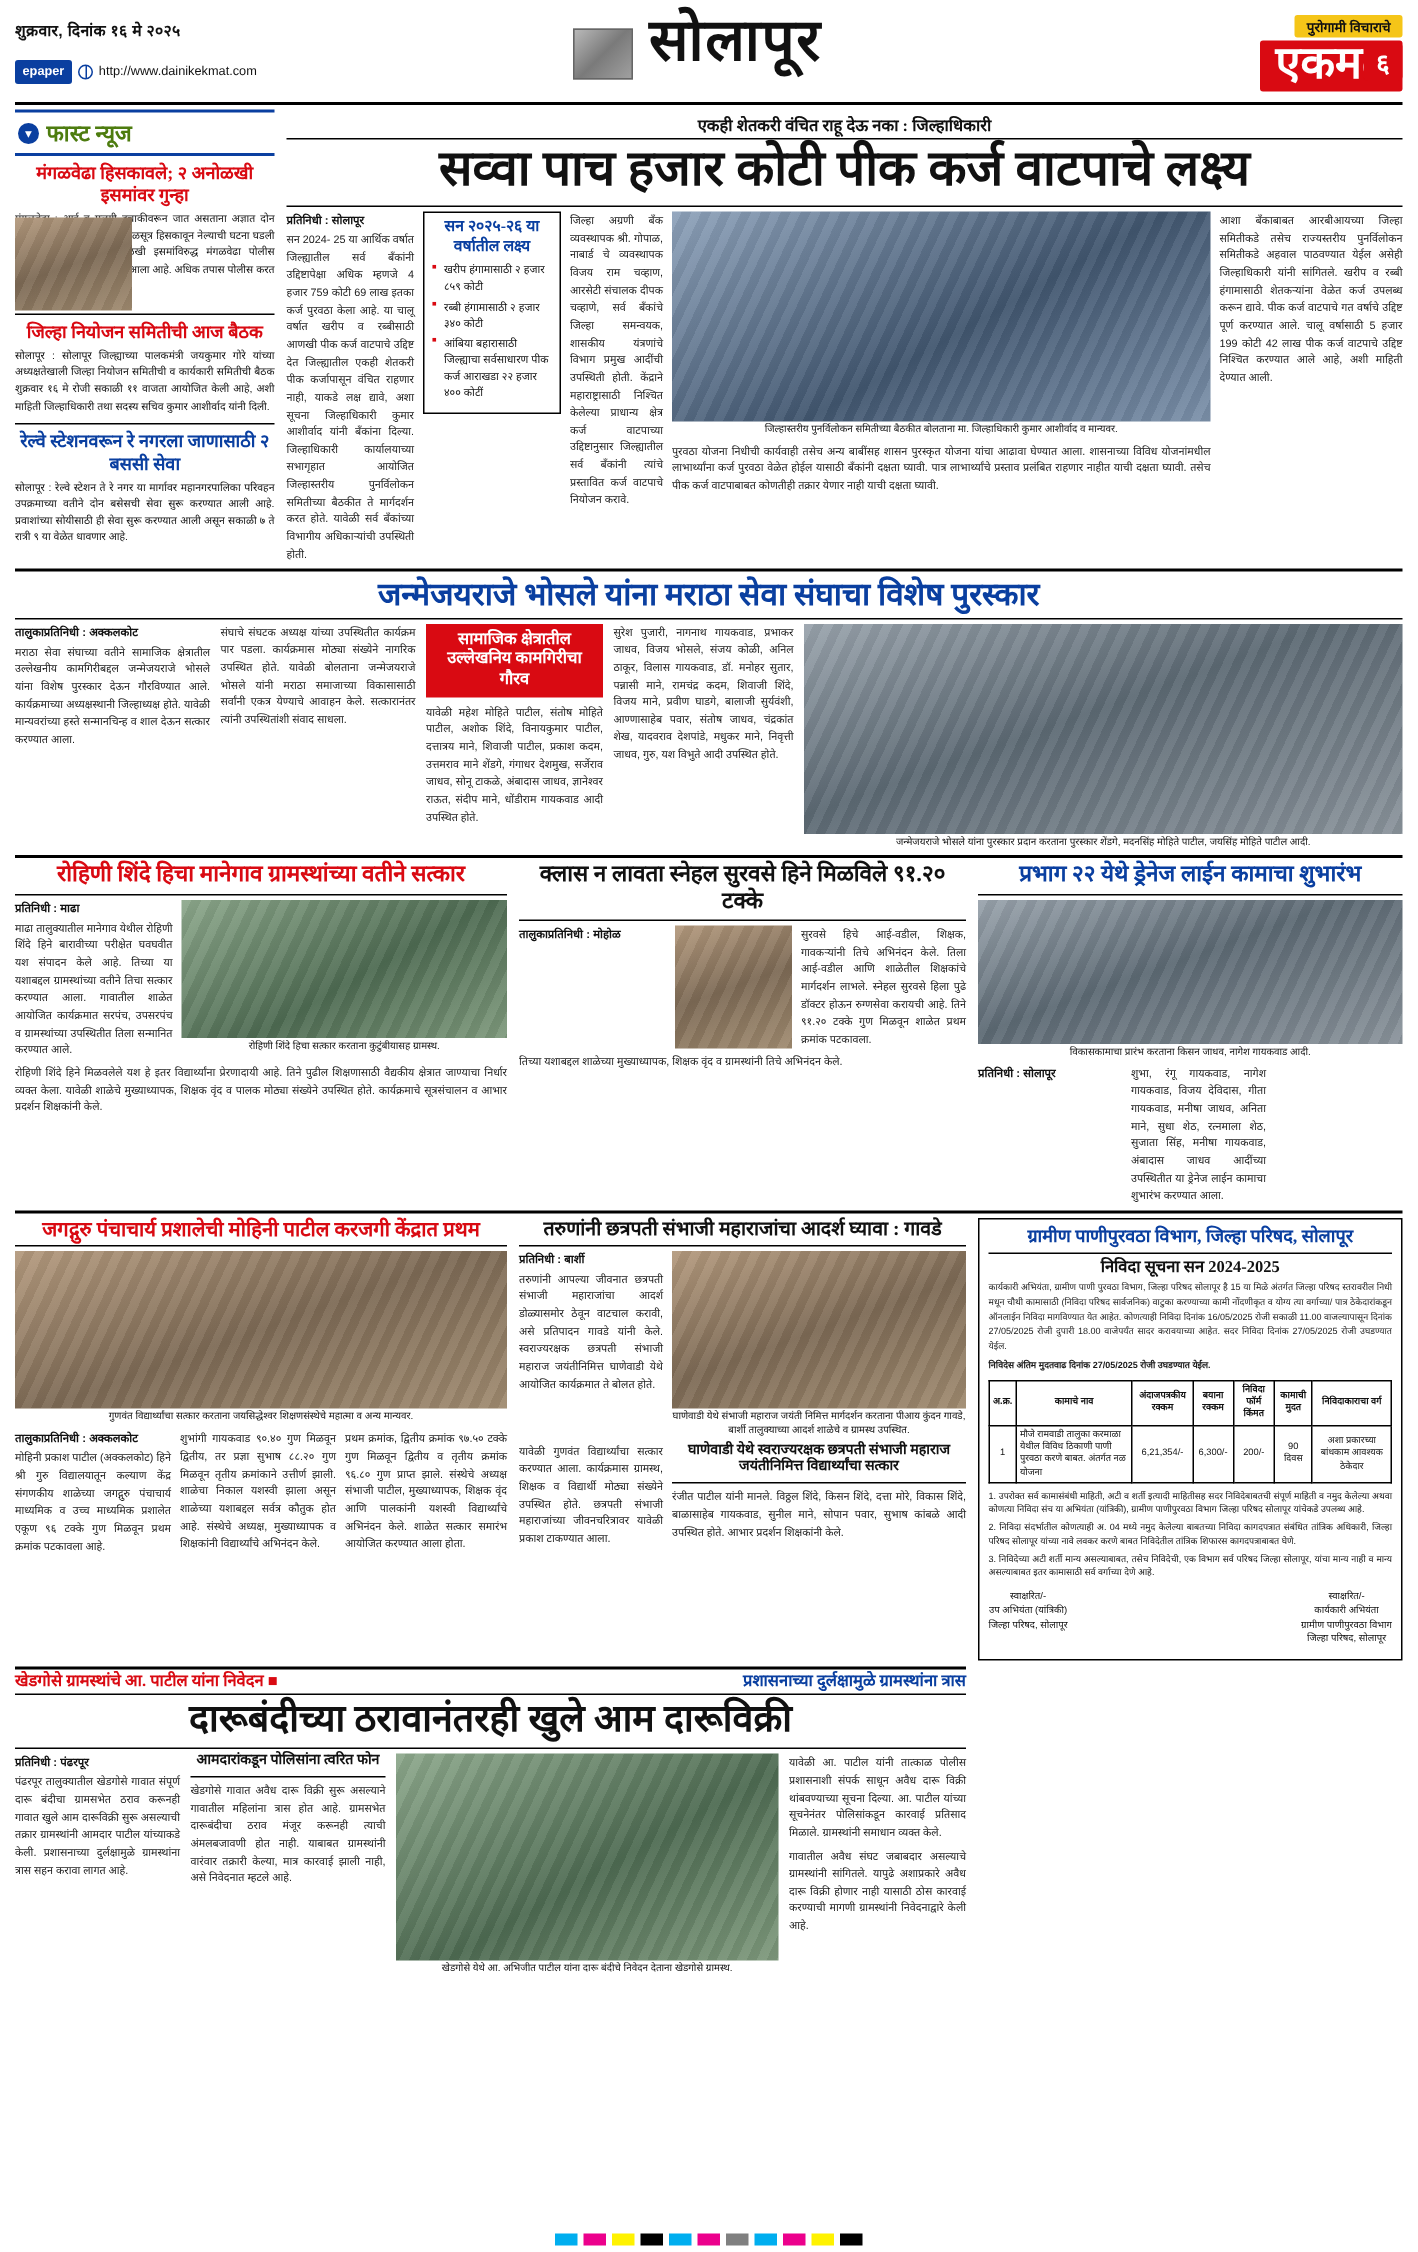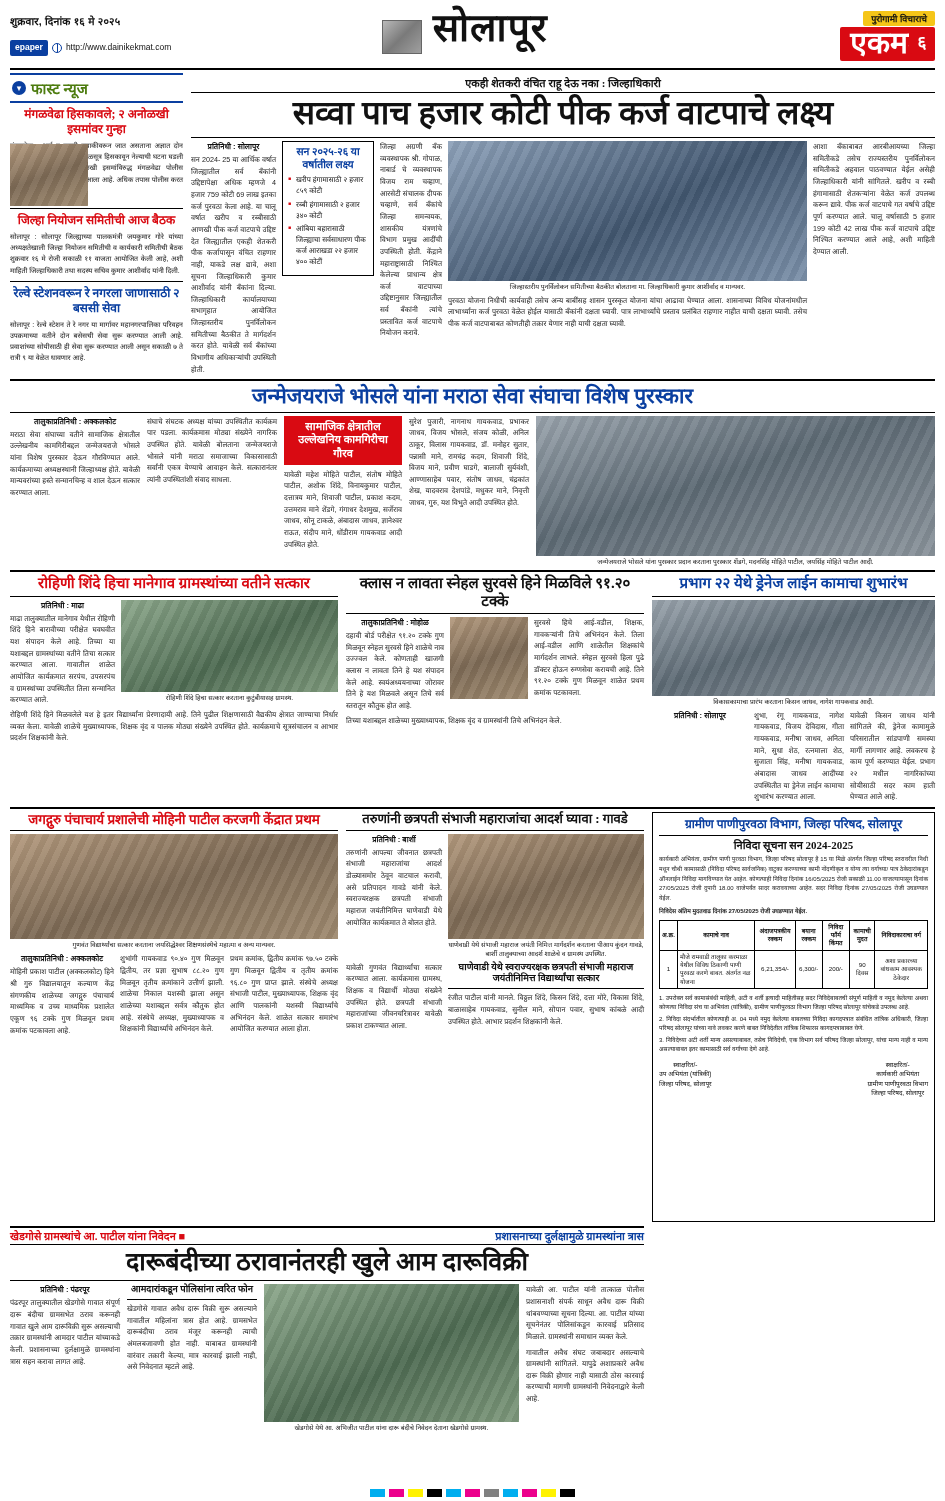--- a/index.html
+++ b/index.html
@@ -25,21 +25,21 @@
   .globe:after{content:"";position:absolute;left:50%;top:0;bottom:0;width:0;border-left:1.2px solid #0a3fa0;}
   .mh-center { flex:1; text-align:center; position:relative; }
   .mh-center .title { font-family:"Liberation Serif", serif; font-size:39px; font-weight:bold; letter-spacing:1px; line-height:1; }
   .logo-emblem { width:40px; height:34px; background:#888; display:inline-block; vertical-align:middle; margin-right:6px;
     background-image:linear-gradient(135deg,#b9b9b9 0%,#7a7a7a 50%,#a0a0a0 100%); border:1px solid #666;}
   .mh-right { width:200px; text-align:right; position:relative; }
   .ekmat { background:#d90a12; color:#fff; font-family:"Liberation Serif",serif; font-weight:bold; font-size:30px; padding:1px 10px 3px 10px; display:inline-block; line-height:1; border-radius:2px;}
   .ekmat-top { background:#f5c518; color:#111; font-size:9px; font-weight:bold; padding:1px 8px; display:inline-block; border-radius:2px; }
   .pageno { position:absolute; right:0; top:20px; background:#d90a12; color:#fff; font-size:17px; font-weight:bold; width:26px; height:26px; border-radius:3px; display:flex; align-items:center; justify-content:center; }
   .body-text { font-size:7.2px; line-height:1.62; text-align:justify; color:#1a1a1a; }
-  .byline { font-size:7.6px; font-weight:bold; margin-bottom:3px;text-align:center; }
+  .byline { font-size:7.6px; font-weight:bold; margin-bottom:3px; }
   .photo { background:linear-gradient(160deg,#9aa4ad,#5d6a74 45%,#8b949c 100%); position:relative; overflow:hidden; }
   .photo.warm { background:linear-gradient(160deg,#b49a7e,#7d6a55 50%,#a08b70 100%); }
   .photo.green { background:linear-gradient(150deg,#8ea98d,#4e6b52 55%,#7f9a7d 100%); }
   .photo.blue { background:linear-gradient(150deg,#8fa3bb,#41566f 55%,#7d92ab 100%); }
   .photo:after{content:"";position:absolute;inset:0;background:
      repeating-linear-gradient(115deg, rgba(255,255,255,.06) 0 6px, rgba(0,0,0,.05) 6px 12px);}
   .cap { font-size:6.6px; text-align:center; line-height:1.35; margin-top:2px; color:#111; }
   .hr-thin { border-top:1px solid #000; }
   .hr-thick { border-top:2px solid #000; }
 
@@ -223,21 +223,20 @@
       </div>
       <div class="body-text" style="margin-top:3px;">रोहिणी शिंदे हिने मिळवलेले यश हे इतर विद्यार्थ्यांना प्रेरणादायी आहे. तिने पुढील शिक्षणासाठी वैद्यकीय क्षेत्रात जाण्याचा निर्धार व्यक्त केला. यावेळी शाळेचे मुख्याध्यापक, शिक्षक वृंद व पालक मोठ्या संख्येने उपस्थित होते. कार्यक्रमाचे सूत्रसंचालन व आभार प्रदर्शन शिक्षकांनी केले.</div>
     </div>
 
     <div style="width:298px;">
       <div class="sechead" style="font-size:15px;">क्लास न लावता स्नेहल सुरवसे हिने मिळविले ९१.२० टक्के</div>
       <div class="hr-thin" style="margin:3px 0;"></div>
       <div class="cols" style="gap:6px;">
         <div style="width:98px;">
           <div class="byline">तालुकाप्रतिनिधी : मोहोळ</div>
-          <div class="body-text">दहावी बोर्ड परीक्षेत ९१.२० टक्के गुण मिळवून स्नेहल सुरवसे हिने शाळेचे नाव उज्ज्वल केले. कोणताही खाजगी क्लास न लावता तिने हे यश संपादन केले आहे. स्वयंअध्ययनाच्या जोरावर तिने हे यश मिळवले असून तिचे सर्व स्तरातून कौतुक होत आहे.</div>
         </div>
         <div style="width:78px;">
           <div class="photo warm" style="width:100%;height:82px;"></div>
         </div>
         <div style="flex:1;">
           <div class="body-text">सुरवसे हिचे आई-वडील, शिक्षक, गावकऱ्यांनी तिचे अभिनंदन केले. तिला आई-वडील आणि शाळेतील शिक्षकांचे मार्गदर्शन लाभले. स्नेहल सुरवसे हिला पुढे डॉक्टर होऊन रुग्णसेवा करायची आहे. तिने ९१.२० टक्के गुण मिळवून शाळेत प्रथम क्रमांक पटकावला.</div>
         </div>
       </div>
       <div class="body-text" style="margin-top:3px;">तिच्या यशाबद्दल शाळेच्या मुख्याध्यापक, शिक्षक वृंद व ग्रामस्थांनी तिचे अभिनंदन केले.</div>
     </div>
@@ -246,23 +245,20 @@
       <div class="sechead blue" style="font-size:15px;">प्रभाग २२ येथे ड्रेनेज लाईन कामाचा शुभारंभ</div>
       <div class="hr-thin" style="margin:3px 0;"></div>
       <div class="photo" style="width:100%;height:96px;"></div>
       <div class="cap">विकासकामाचा प्रारंभ करताना किसन जाधव, नागेश गायकवाड आदी.</div>
       <div class="cols" style="gap:6px;margin-top:3px;">
         <div style="width:96px;">
           <div class="byline">प्रतिनिधी : सोलापूर</div>
         </div>
         <div style="width:90px;">
           <div class="body-text">शुभा, रंगू गायकवाड, नागेश गायकवाड, विजय देविदास, गीता गायकवाड, मनीषा जाधव, अनिता माने, सुधा शेठ, रत्नमाला शेठ, सुजाता सिंह, मनीषा गायकवाड, अंबादास जाधव आदींच्या उपस्थितीत या ड्रेनेज लाईन कामाचा शुभारंभ करण्यात आला.</div>
-        </div>
-        <div style="flex:1;">
-          <div class="body-text">यावेळी किसन जाधव यांनी सांगितले की, ड्रेनेज कामामुळे परिसरातील सांडपाणी समस्या मार्गी लागणार आहे. लवकरच हे काम पूर्ण करण्यात येईल. प्रभाग २२ मधील नागरिकांच्या सोयीसाठी सदर काम हाती घेण्यात आले आहे.</div>
         </div>
       </div>
     </div>
   </div>
 
   <div class="hr-thick" style="margin:4px 0 3px 0;"></div>
 
   <div class="cols" style="gap:8px;">
 
     <div style="width:328px;">
@@ -303,21 +299,21 @@
         </div>
         <div style="flex:1;">
           <div class="pullhead">घाणेवाडी येथे स्वराज्यरक्षक छत्रपती संभाजी महाराज जयंतीनिमित्त विद्यार्थ्यांचा सत्कार</div>
           <div class="hr-thin" style="margin:3px 0;"></div>
           <div class="body-text">रंजीत पाटील यांनी मानले. विठ्ठल शिंदे, किसन शिंदे, दत्ता मोरे, विकास शिंदे, बाळासाहेब गायकवाड, सुनील माने, सोपान पवार, सुभाष कांबळे आदी उपस्थित होते. आभार प्रदर्शन शिक्षकांनी केले.</div>
         </div>
       </div>
     </div>
 
     <div style="flex:1;">
-      <div style="border:1.5px solid #000;padding:5px 6px;height:410px;overflow:hidden;">
+      <div style="border:1.5px solid #000;padding:5px 6px;height:295px;overflow:hidden;">
         <div class="sechead blue" style="font-size:12px;">ग्रामीण पाणीपुरवठा विभाग, जिल्हा परिषद, सोलापूर</div>
         <div class="hr-thin" style="margin:3px 0;"></div>
         <div class="sechead" style="font-size:11px;">निविदा सूचना सन 2024-2025</div>
         <div class="body-text" style="font-size:6px;margin-top:4px;">कार्यकारी अभियंता, ग्रामीण पाणी पुरवठा विभाग, जिल्हा परिषद सोलापूर है 15 या मिळे अंतर्गत जिल्हा परिषद स्तरावरील निधी मधून चौथी कामासाठी (निविदा परिषद सार्वजनिक) वाटुका करण्याच्या कामी नोंदणीकृत व योग्य त्या वर्गाच्या/ पात्र ठेकेदारांकडून ऑनलाईन निविदा मागविण्यात येत आहेत. कोणत्याही निविदा दिनांक 16/05/2025 रोजी सकाळी 11.00 वाजल्यापासून दिनांक 27/05/2025 रोजी दुपारी 18.00 वाजेपर्यंत सादर करावयाच्या आहेत. सदर निविदा दिनांक 27/05/2025 रोजी उघडण्यात येईल.</div>
         <div class="body-text" style="font-size:6px;font-weight:bold;margin:3px 0;">निविदेस अंतिम मुदतवाढ दिनांक 27/05/2025 रोजी उघडण्यात येईल.</div>
         <table class="tender">
           <thead>
             <tr>
               <th>अ.क्र.</th>
               <th>कामाचे नाव</th>

